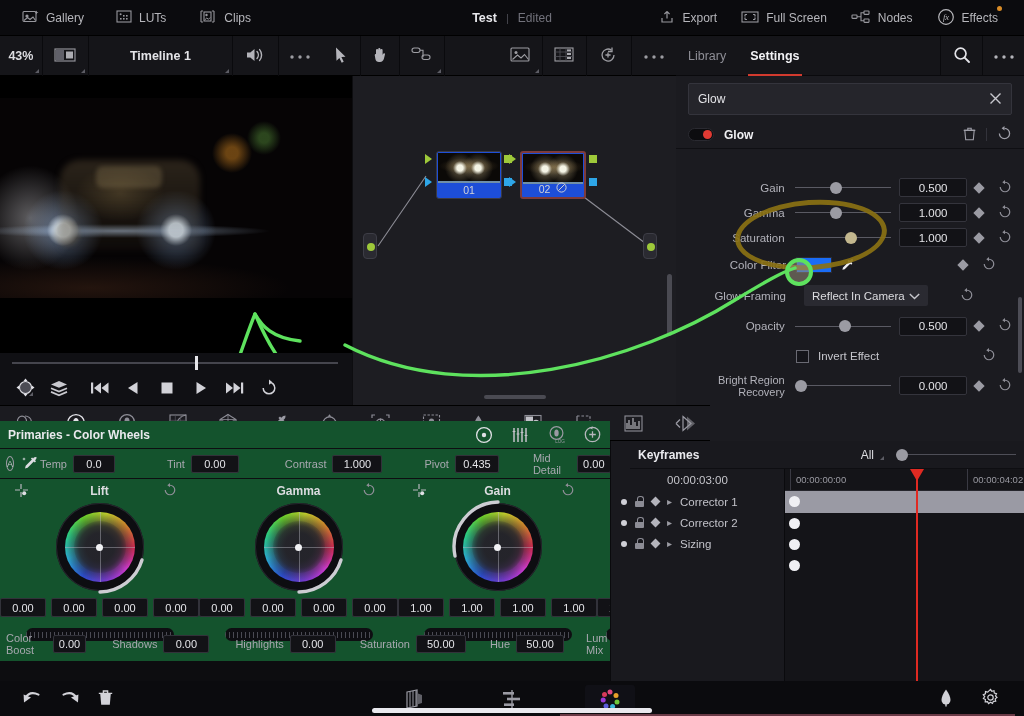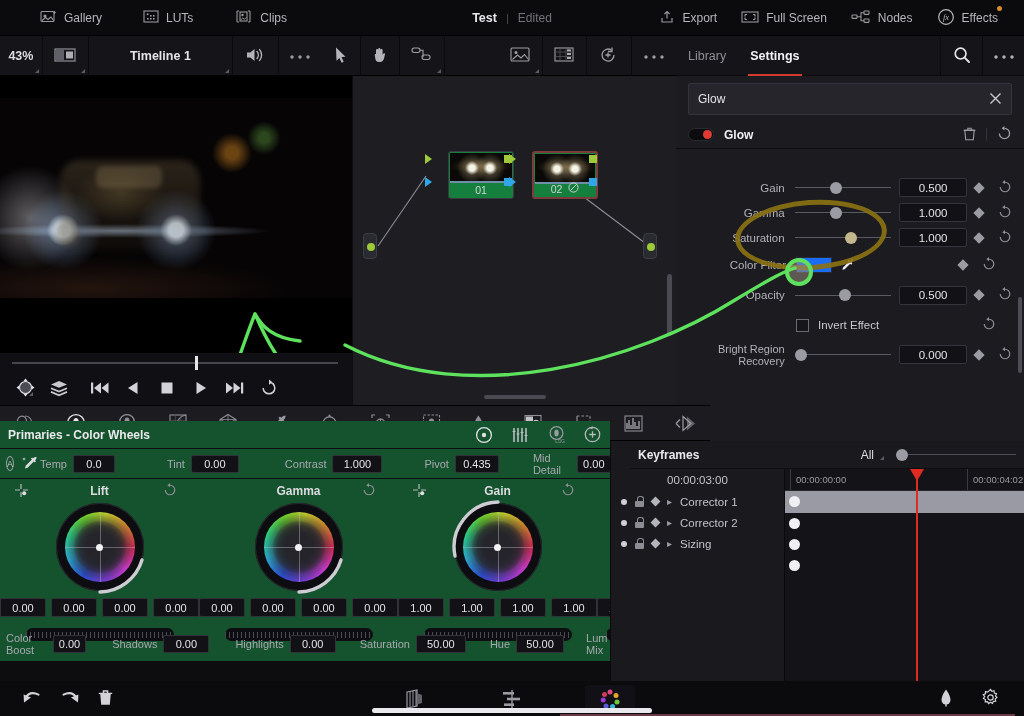--- a/index.html
+++ b/index.html
@@ -11,21 +11,21 @@
     -webkit-font-smoothing:antialiased;
   }
   .app{ position:relative; width:1024px; height:716px; }
 
   
   .topbar{
     position:absolute; left:0; top:0; width:1024px; height:36px;
     background:#0b0b0e; display:flex; align-items:center;
     border-bottom:1px solid #000;
   }
-  .tb-left{ display:flex; align-items:flex-end; gap:17px; padding-left:28px; }
+  .tb-left{ display:flex; align-items:flex-end; gap:8px; padding-left:10px; }
   .tb-item{ display:flex; align-items:center; gap:7px; padding:0 12px; height:36px; cursor:default; }
   .tb-item span.lbl{ font-size:12px; color:#b6b6bb; }
   .tb-center{ position:absolute; left:0; right:0; display:flex; justify-content:center; align-items:center; gap:9px; pointer-events:none;}
   .tb-center .proj{ font-size:12.5px; font-weight:bold; color:#e8e8ec; }
   .tb-center .sep{ color:#4a4a52; }
   .tb-center .edited{ font-size:12px; color:#73737c; }
   .tb-right{ margin-left:auto; display:flex; align-items:center; padding-right:14px; }
   .ico{ display:inline-block; opacity:.85; }
   .dot-orange{ position:absolute; right:8px; top:6px; width:5px; height:5px; border-radius:50%; background:#d98c27; }
 
@@ -63,21 +63,21 @@
   .scrub{ position:absolute; left:0; top:353px; width:352px; height:20px; background:#101014;}
   .scrub .line{ position:absolute; left:12px; right:14px; top:9px; height:2px; background:#45454d;}
   .scrub .head{ position:absolute; left:195px; top:3px; width:3px; height:14px; background:#e6e6ea;}
   .transport{ position:absolute; left:0; top:370px; width:352px; height:35px; background:#101014;
      display:flex; align-items:center; gap:12px; padding-left:14px;}
   .tpb{ width:22px; height:22px; display:flex; align-items:center; justify-content:center; cursor:default;}
 
   
   .nodes{ position:absolute; left:353px; top:76px; width:323px; height:329px; background:#1d1d22; overflow:hidden;}
   .nodes .inner{ position:absolute; inset:0; }
-  .nd{ position:absolute; width:66px; height:48px; background:#15803d; border:1px solid #3a3a43; border-radius:3px;margin-left:12px;}
+  .nd{ position:absolute; width:66px; height:48px; background:#1d4ed8; border:1px solid #3a3a43; border-radius:3px;}
   .nd.sel{ border:2px solid #7d3b3b; }
   .nd .thumb{ position:absolute; left:1px; top:1px; right:1px; height:28px;
      background:
        radial-gradient(circle at 22px 15px, rgba(255,255,240,.95) 0 3px, rgba(220,200,150,.25) 7px, rgba(0,0,0,0) 15px),
        radial-gradient(circle at 40px 15px, rgba(255,255,240,.95) 0 3px, rgba(220,200,150,.25) 7px, rgba(0,0,0,0) 15px),
        radial-gradient(ellipse 30px 8px at 31px 13px, rgba(120,95,55,.6), rgba(0,0,0,0)),
        #0b0907;}
   .nd .bar{ position:absolute; left:1px; right:1px; top:29px; height:2px; background:#6f8fa8;}
   .nd .lab{ position:absolute; left:0; right:0; bottom:2px; text-align:center; font-size:10.5px; color:#d3d3d8;}
   .nd .lab.with-ico{ display:flex; align-items:center; justify-content:center; gap:6px;}
@@ -661,20 +661,38 @@
         </div>
         <div class="kf"><i class="diamond"></i></div>
         <div class="reset">
           <svg width="14" height="14" viewBox="0 0 15 15">
               <path d="M2.4 7.5a5.1 5.1 0 105.1-5.1" fill="none" stroke="#8e8e97" stroke-width="1.3"></path>
               <path d="M7.5 0v4.6L4.6 2.3z" fill="#8e8e97"></path>
             </svg>
         </div>
       </div>
 
+      <div class="prow" style="height:31px">
+        <div class="plabel">Glow Framing</div>
+        <div class="ddl">
+          <span>Reflect In Camera</span>
+          <span>
+            <svg width="11" height="7" viewBox="0 0 11 7">
+                <path d="M.8 1l4.7 4.6L10.2 1" fill="none" stroke="#c6c6cc" stroke-width="1.4"></path>
+              </svg>
+          </span>
+        </div>
+        <div class="kf"></div>
+        <div class="reset">
+          <svg width="14" height="14" viewBox="0 0 15 15">
+              <path d="M2.4 7.5a5.1 5.1 0 105.1-5.1" fill="none" stroke="#8e8e97" stroke-width="1.3"></path>
+              <path d="M7.5 0v4.6L4.6 2.3z" fill="#8e8e97"></path>
+            </svg>
+        </div>
+      </div>
 
 
       <div class="prow" style="height:30px">
         <div class="plabel">Opacity</div>
         <div class="slider">
             <i class="track"></i>
             <i class="knob" style="left:46%"></i>
           </div>
         <div class="pval">0.500</div>
         <div class="kf"><i class="diamond"></i></div>

